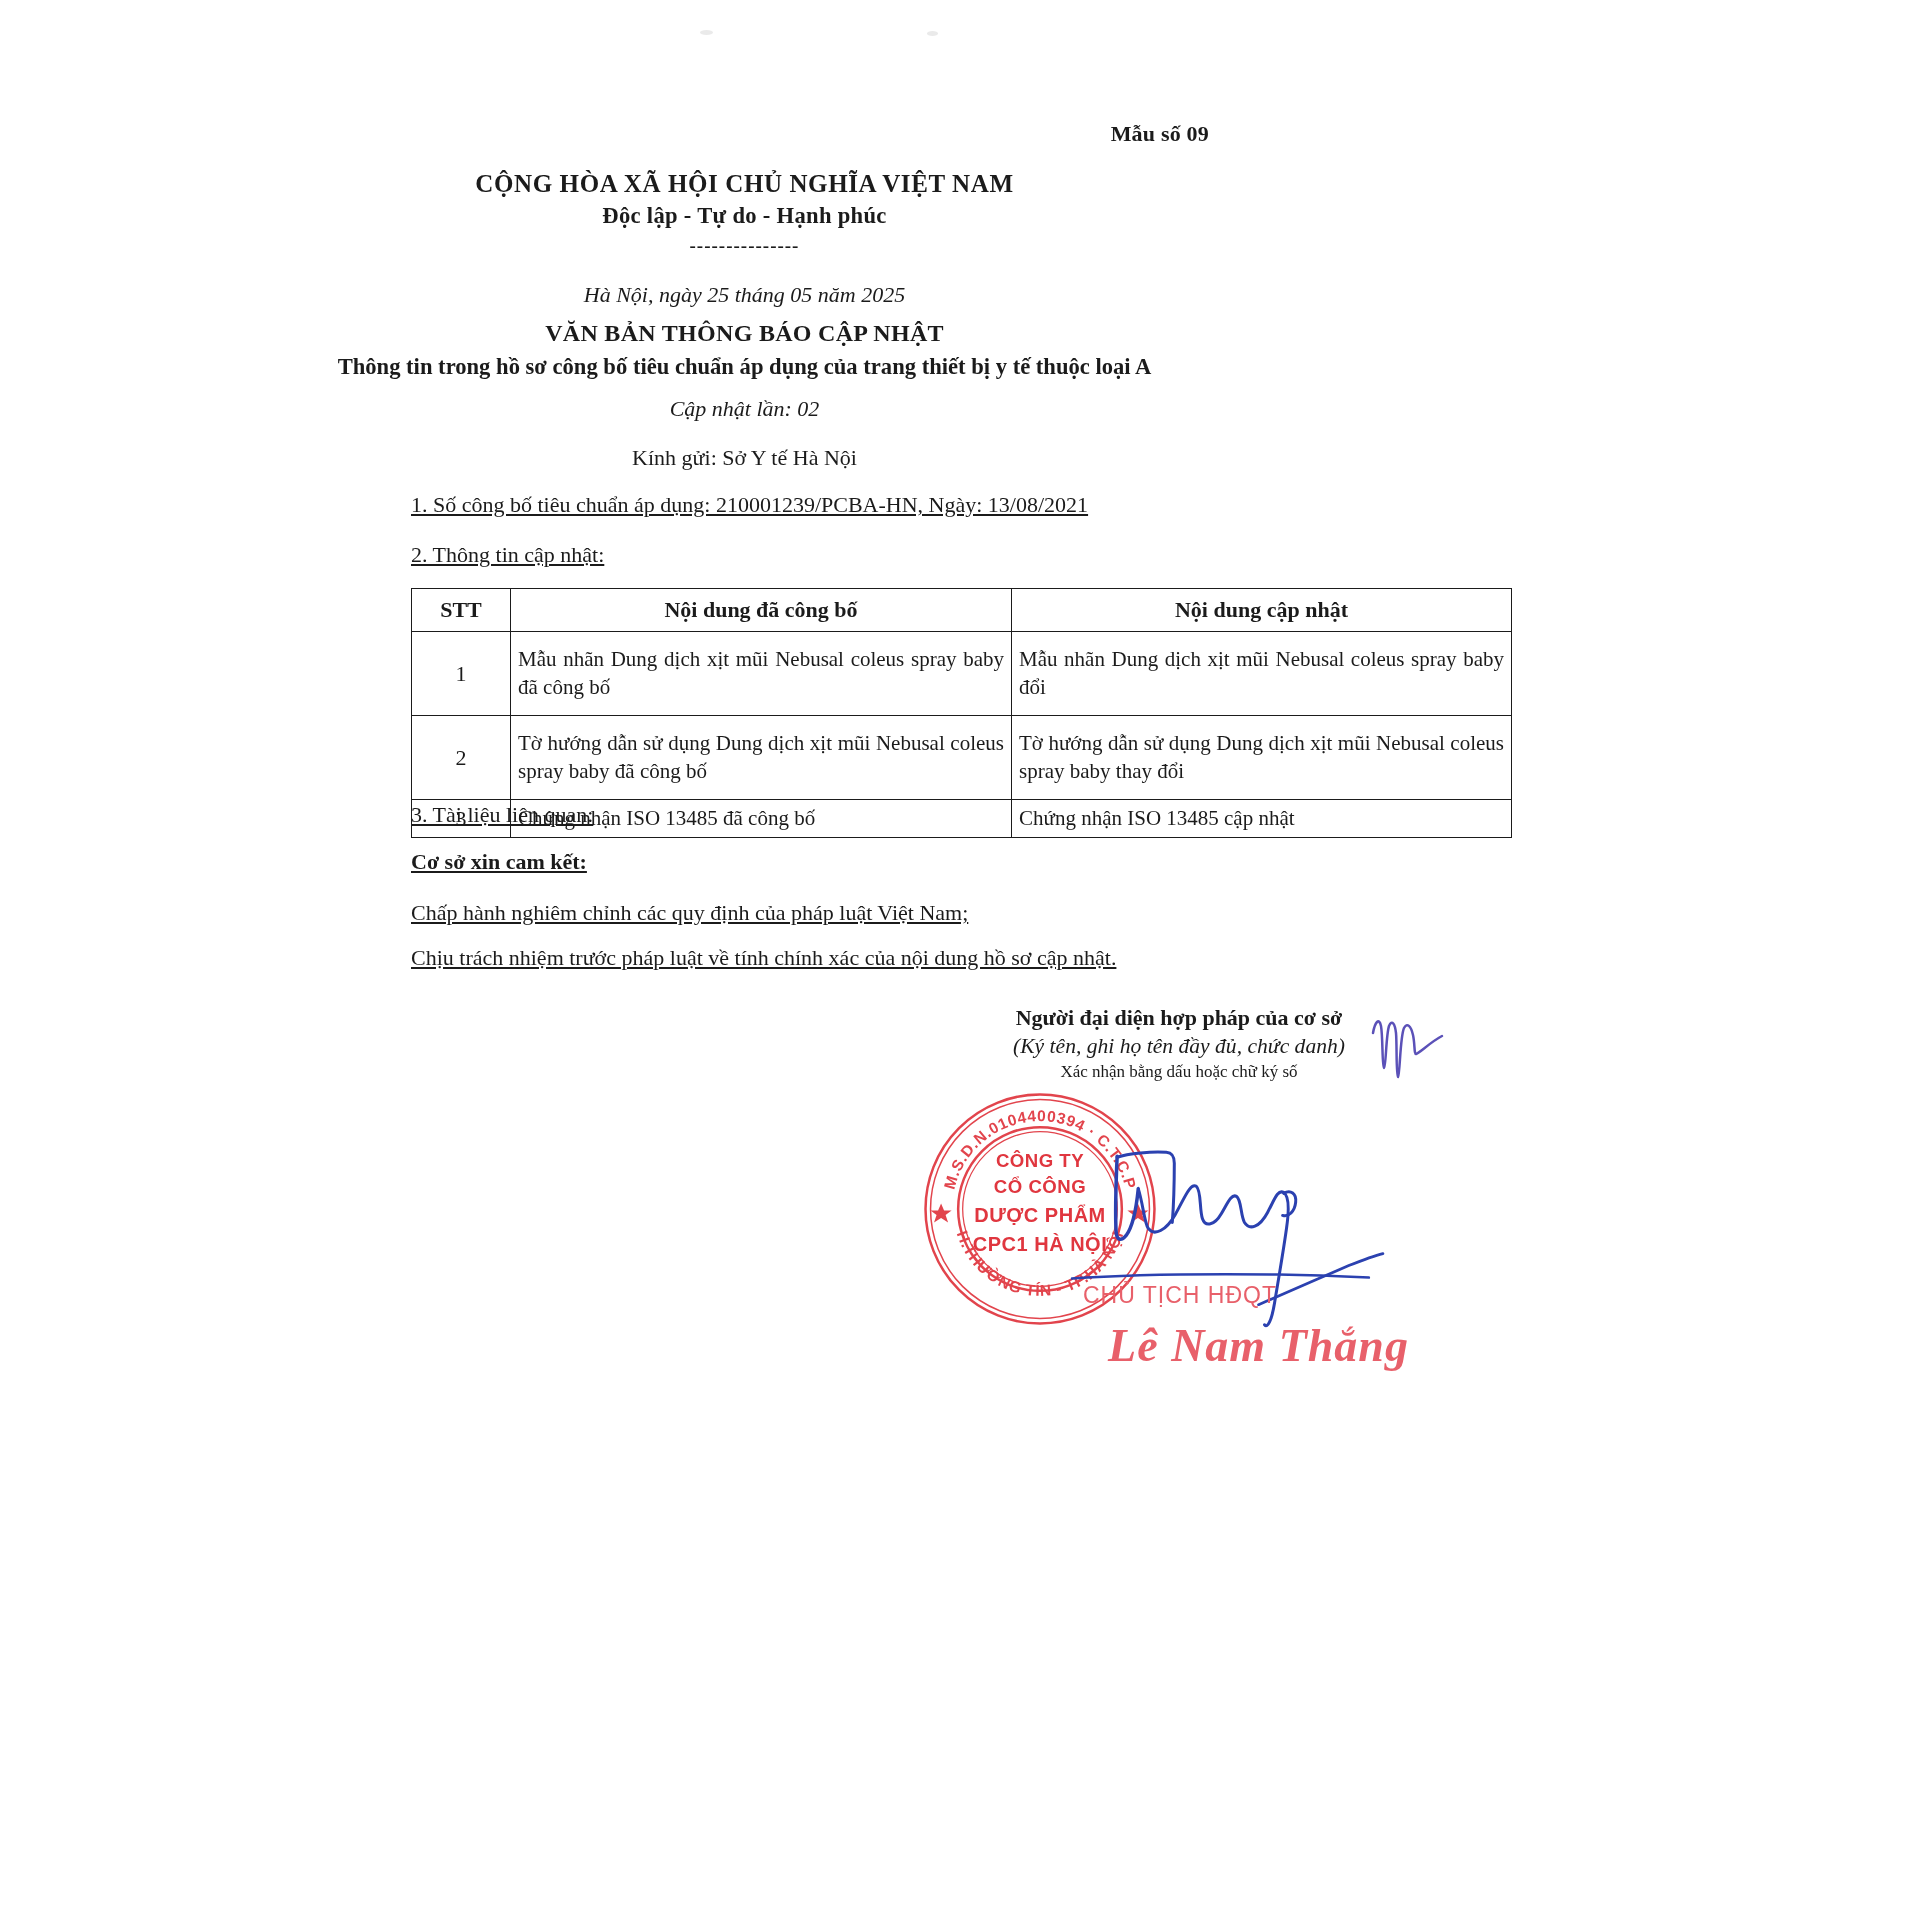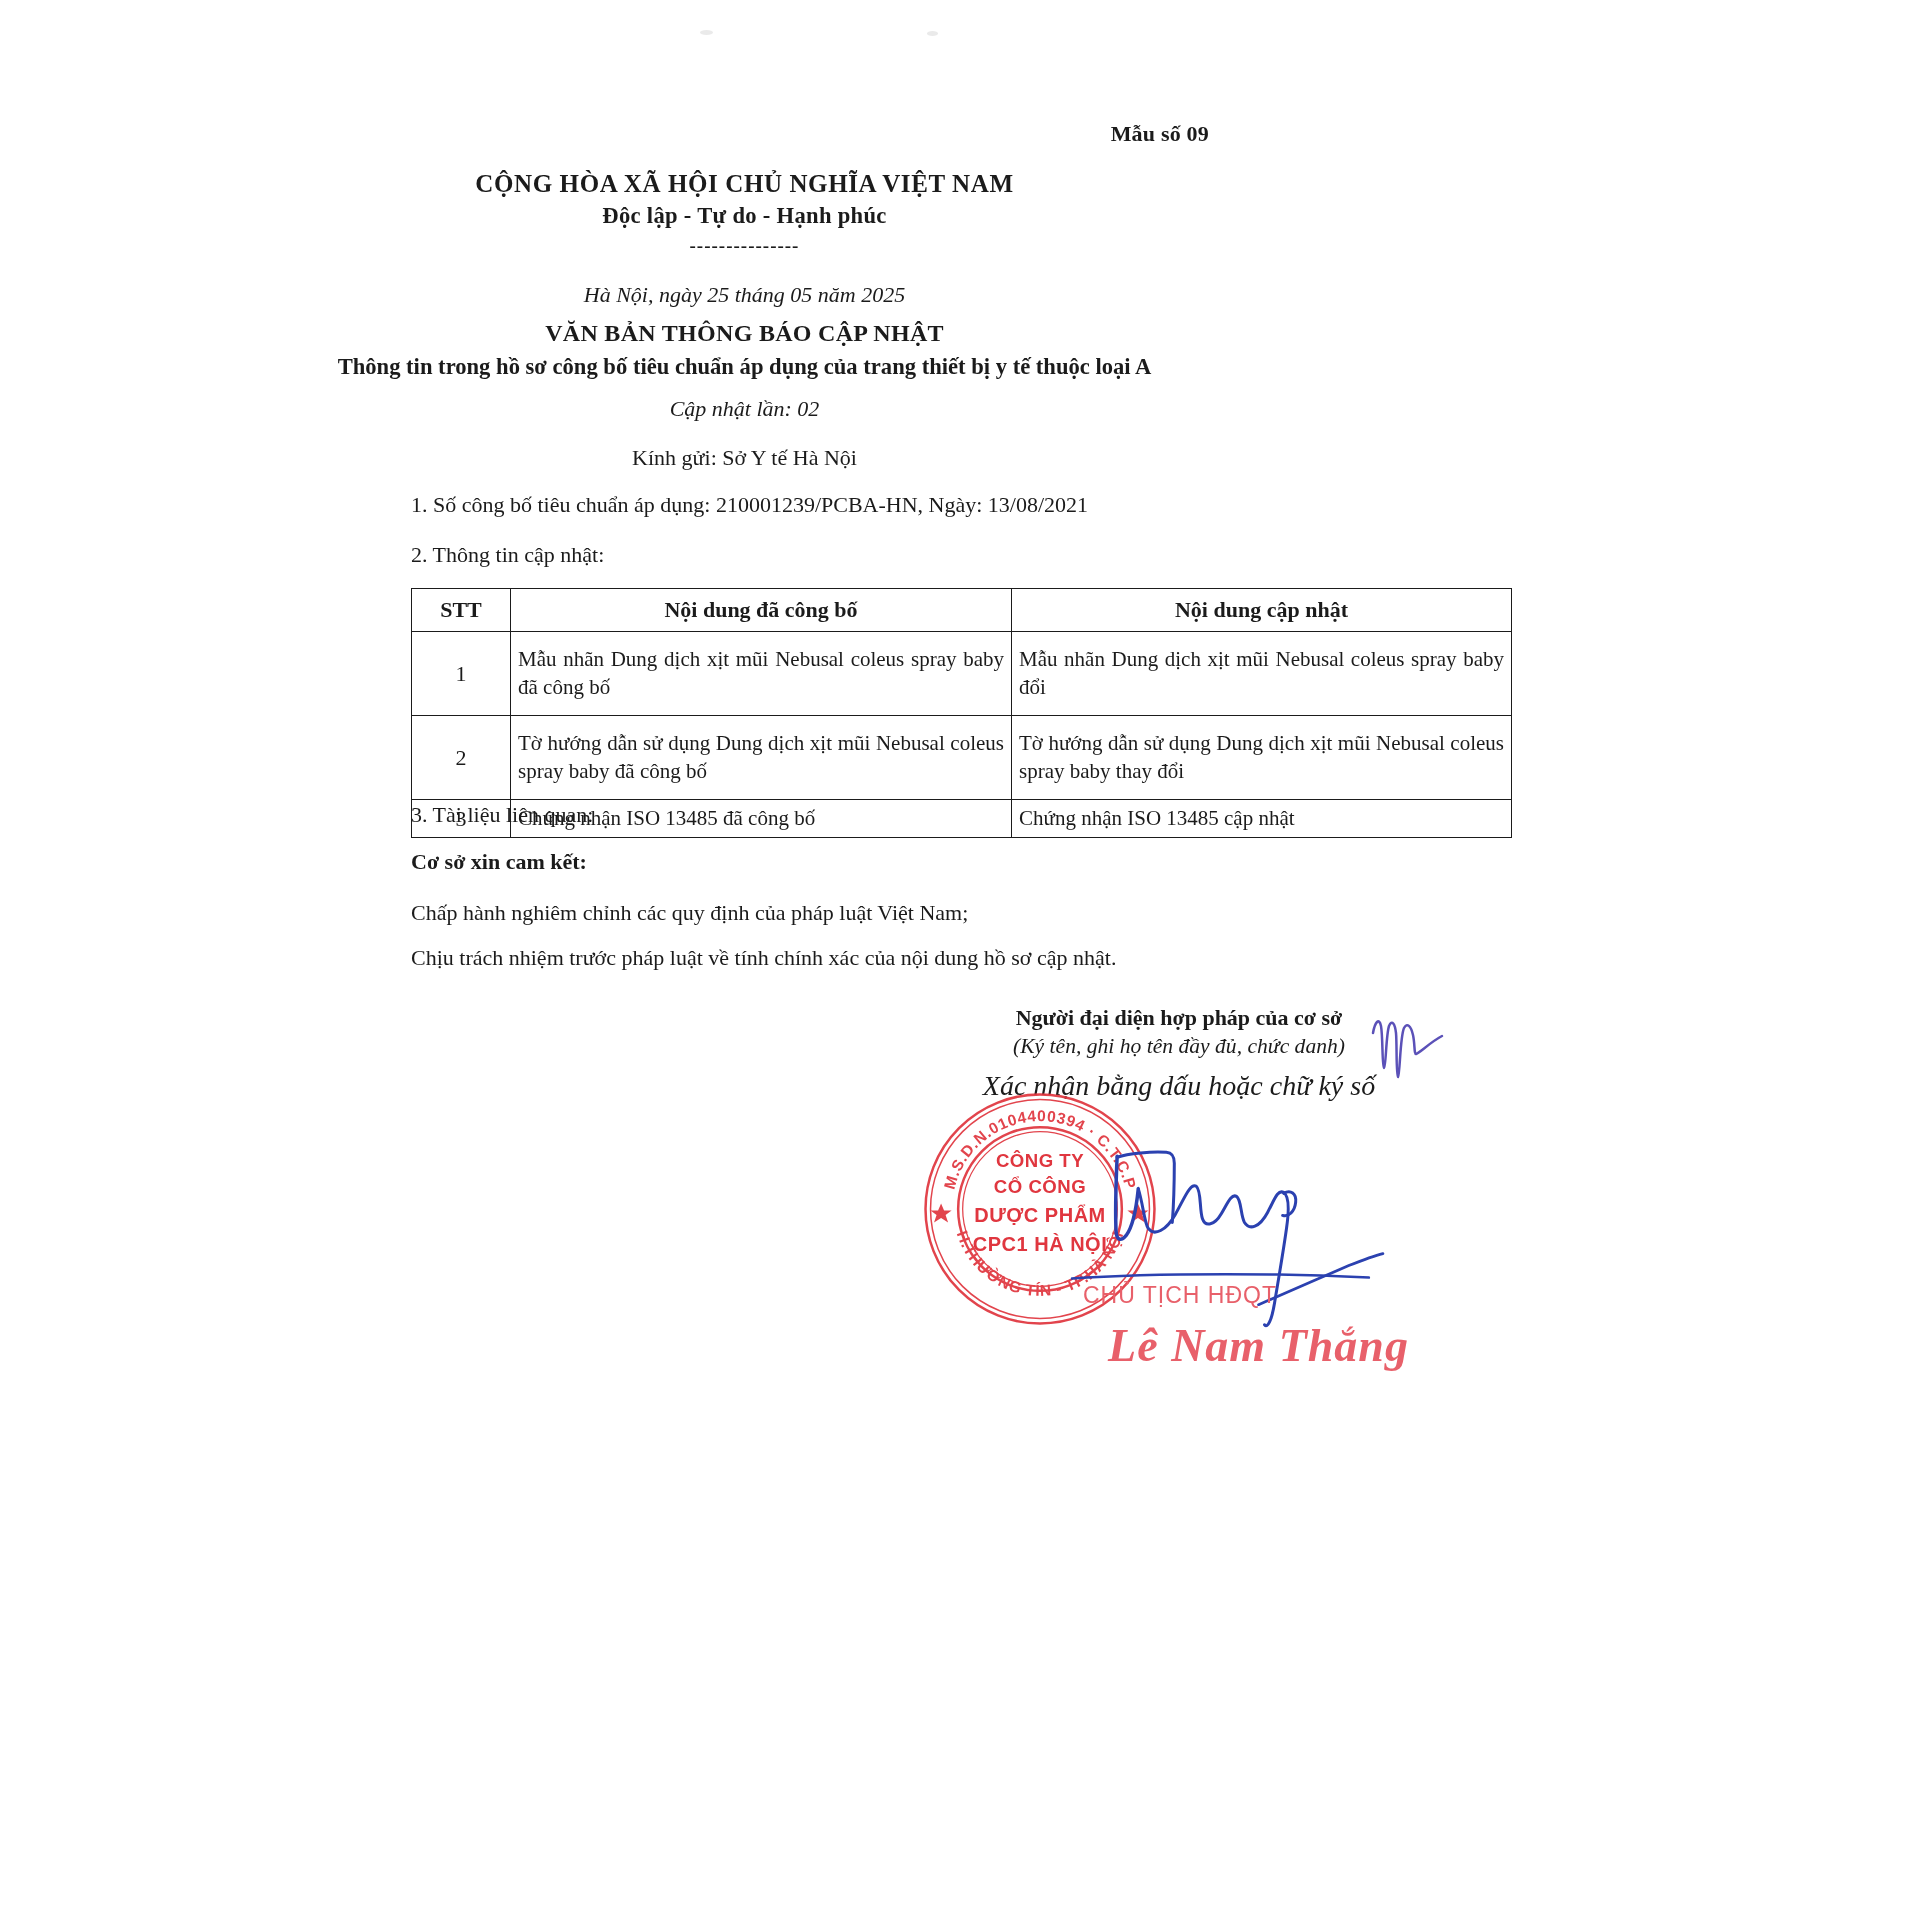--- a/index.html
+++ b/index.html
@@ -105,20 +105,21 @@
     font-size: 22px;
     text-align: center;
     transform: translateX(-46px);
   }
 
   
   .body-line {
     left: 411px;
     font-size: 22px;
     line-height: 1.25;
+    text-decoration: underline;
   }
   #line-item1  { top: 491px; }
   #line-item2  { top: 541px; }
   #line-item3  { top: 801px; }
   #commit-head { top: 848px; font-weight: bold; }
   #commit-1    { top: 899px; }
   #commit-2    { top: 944px; }
 
   
   #update-table {
@@ -174,23 +175,22 @@
     font-weight: bold;
     white-space: nowrap;
   }
   #sig-note {
     font-size: 21.6px;
     font-style: italic;
     margin-top: 3px;
     white-space: nowrap;
   }
   #sig-note2 {
-    font-size: 28px;
-    font-style: italic;
-    margin-top: 11px;
+    font-size: 17px;
+    margin-top: 3px;
     white-space: nowrap;
   }
 
   
   #initial-scribble {
     position: absolute;
     left: 1369px;
     top: 1002px;
     width: 110px;
     height: 100px;

